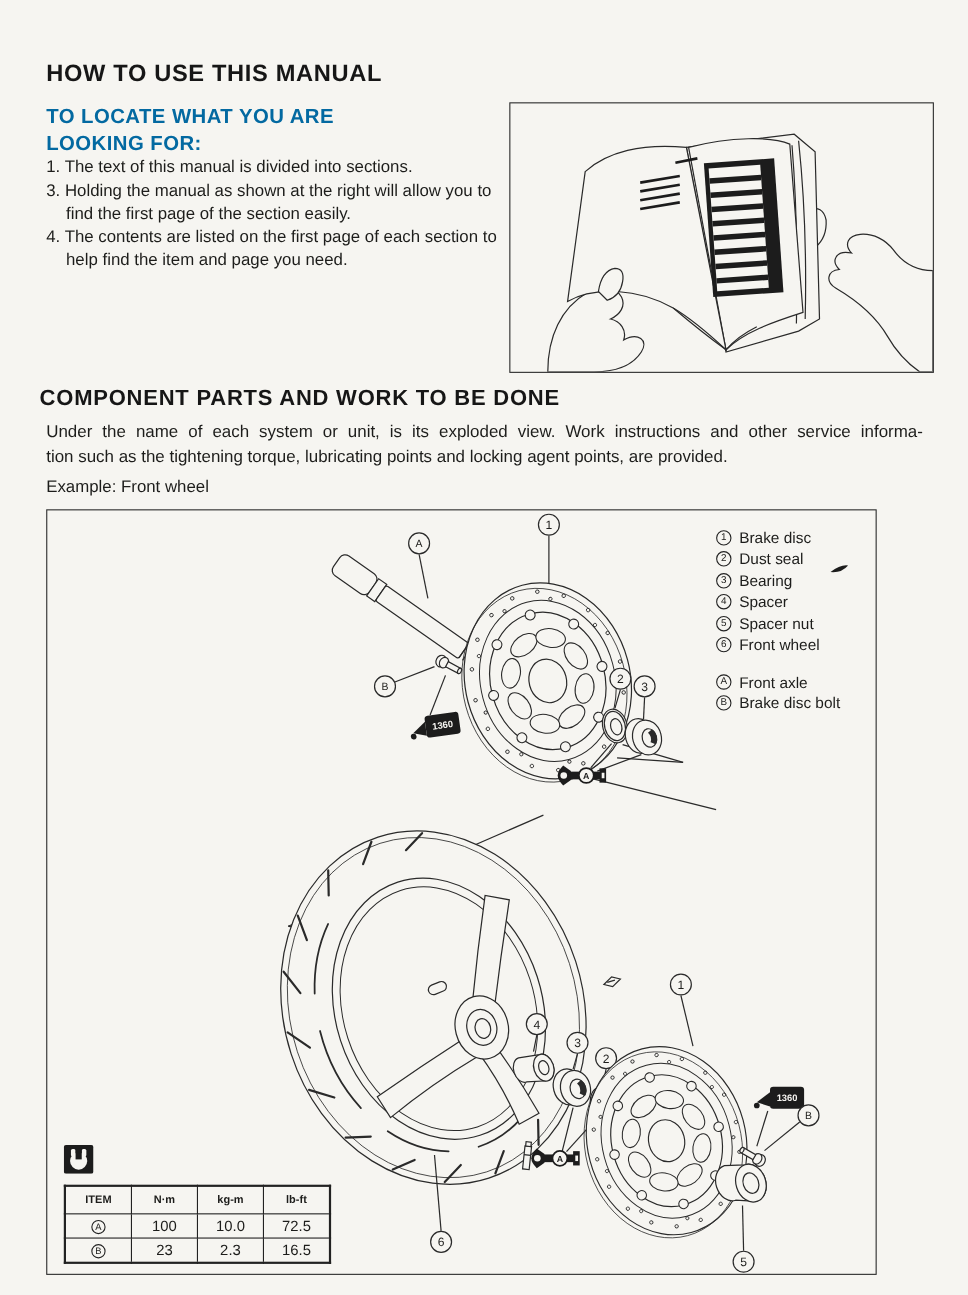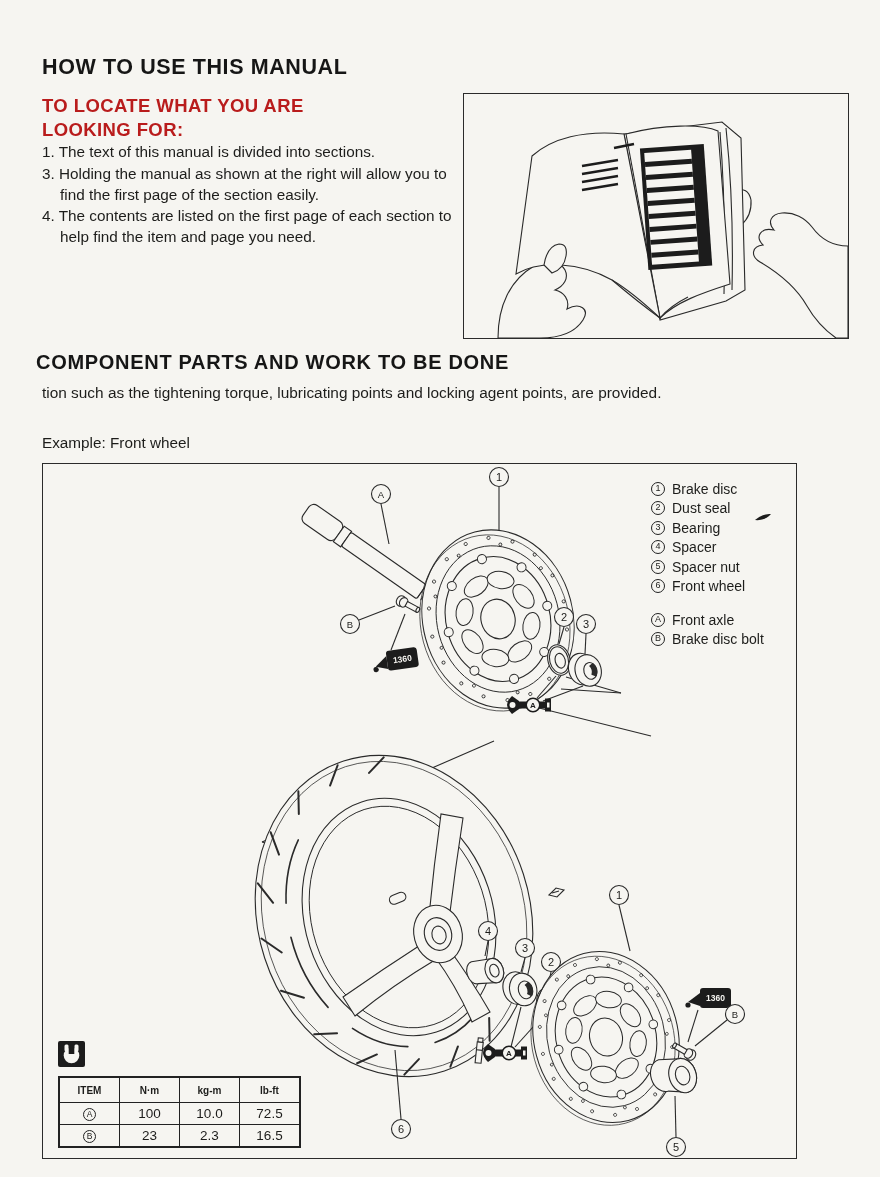--- a/index.html
+++ b/index.html
@@ -7,21 +7,21 @@
     width:880px;height:1177px;position:relative;overflow:hidden;
     background:#f6f5f1;color:#1d1d1b;
     font-family:"Liberation Sans",sans-serif;
     -webkit-font-smoothing:antialiased;
   }
   .abs{position:absolute}
   .title{
     left:42px;top:55px;font-size:21.5px;font-weight:bold;letter-spacing:.6px;color:#161616;text-align:center;
   }
   .locate-h{
-    left:42px;top:94px;font-size:18.5px;font-weight:bold;letter-spacing:.4px;line-height:24px;color:#b91c1c;
+    left:42px;top:94px;font-size:18.5px;font-weight:bold;letter-spacing:.4px;line-height:24px;color:#0369a1;
   }
   .locate-list{left:42px;top:141px;width:432px;font-size:15.3px;line-height:21px}
   .locate-list .item{padding-left:18px;text-indent:-18px;margin-bottom:0.5px}
   .comp-h{left:36px;top:351px;font-size:20px;font-weight:bold;letter-spacing:.7px;color:#161616}
   .comp-body{left:42px;top:382px;width:797px;font-size:15.4px;line-height:22.5px}
   .comp-body .l1{text-align:justify;text-align-last:justify}
   .example{left:42px;top:434px;font-size:15.3px}
   .figbox{border:1.6px solid #2b2b2b;background:#f6f5f1}
   #bookbox{left:463px;top:93px;width:384px;height:244px}
   #diagbox{left:42px;top:463px;width:753px;height:694px}
@@ -101,20 +101,21 @@
       <line x1="118" y1="96" x2="154" y2="90"></line>
       <line x1="150" y1="54" x2="170" y2="50"></line>
     </g>
 
     <path class="fillp" d="M 80,171 Q 83,152 95,150 Q 104,150 102,162 Q 100,175 88,179 Z"></path>
   </svg>
 </div>
 
 <div class="abs comp-h">COMPONENT PARTS AND WORK TO BE DONE</div>
 <div class="abs comp-body">
+  <div class="l1">Under the name of each system or unit, is its exploded view. Work instructions and other service informa-</div>
   <div>tion such as the tightening torque, lubricating points and locking agent points, are provided.</div>
 </div>
 <div class="abs example">Example: Front wheel</div>
 
 <div id="diagbox" class="abs figbox">
 
   <svg class="main" width="753" height="694" viewBox="0 0 753 694">
     <defs>
 
       <g id="disc">

